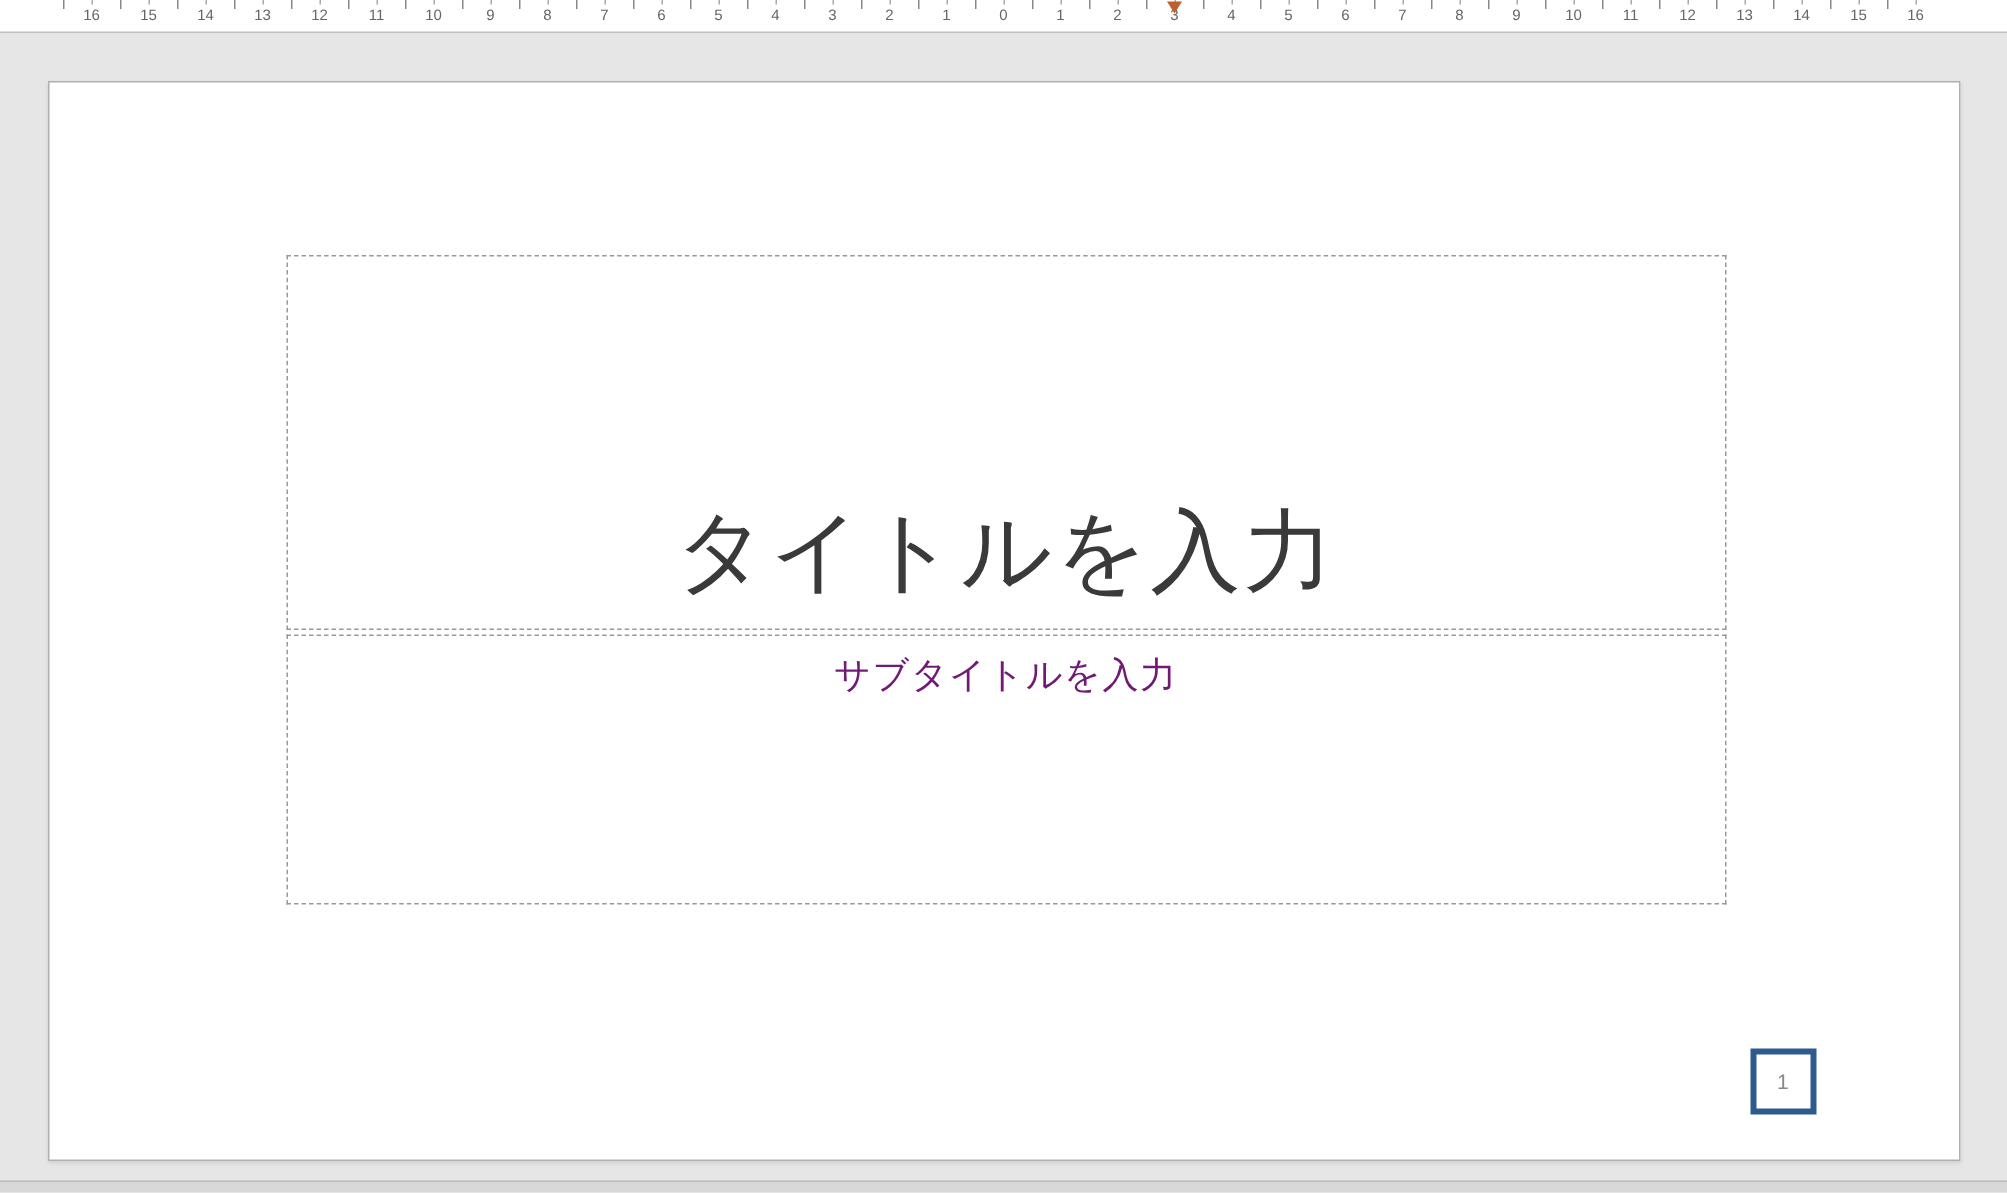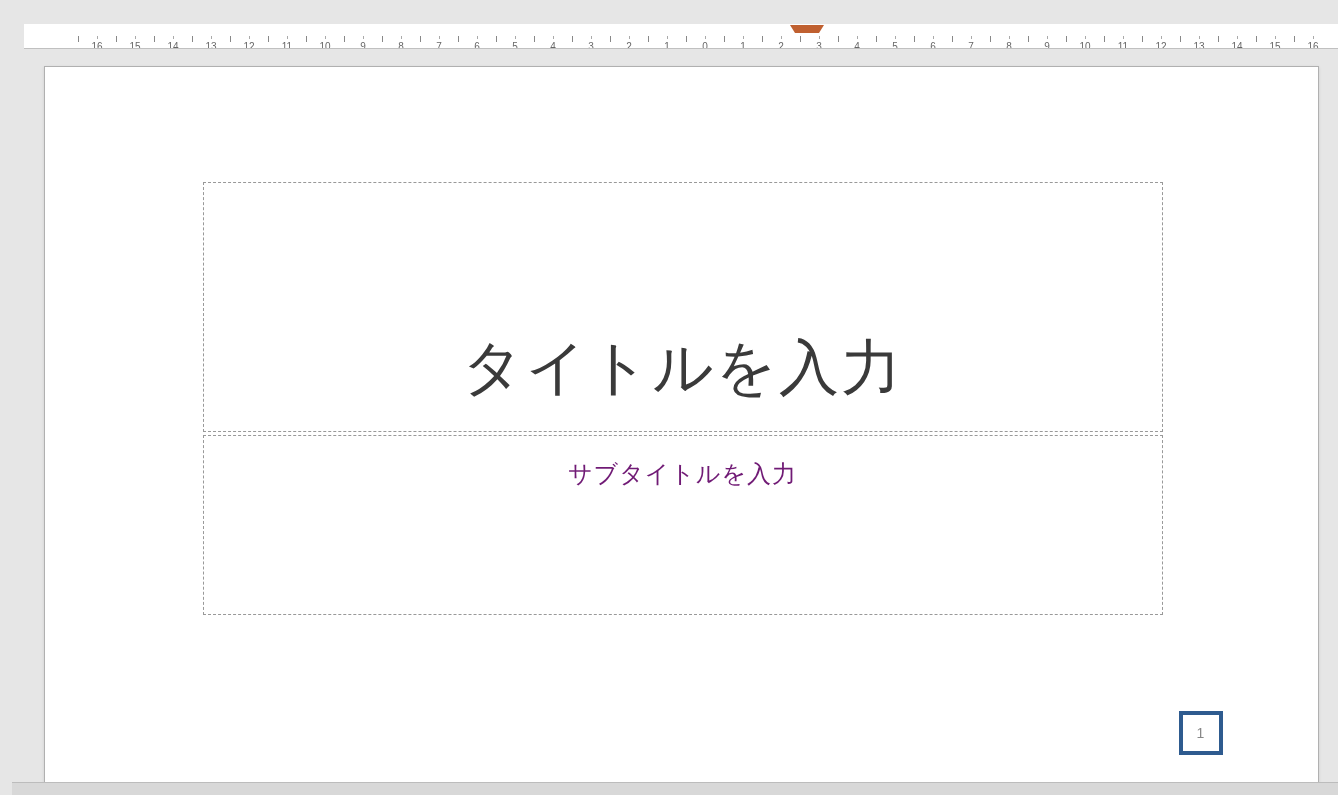--- a/index.html
+++ b/index.html
@@ -1,17 +1,17 @@
 <!DOCTYPE html>
 <html><head>
   <meta charset="utf-8">
   <style>
     * {
       margin: 0;
-      padding: 12px;
+      padding: 0;
       box-sizing: border-box;
     }
     body {
       font-family: "Yu Gothic", "Meiryo", sans-serif;
       background: #e6e6e6;
       width: 1338px;
       height: 795px;
       overflow: hidden;
       position: relative;
     }

